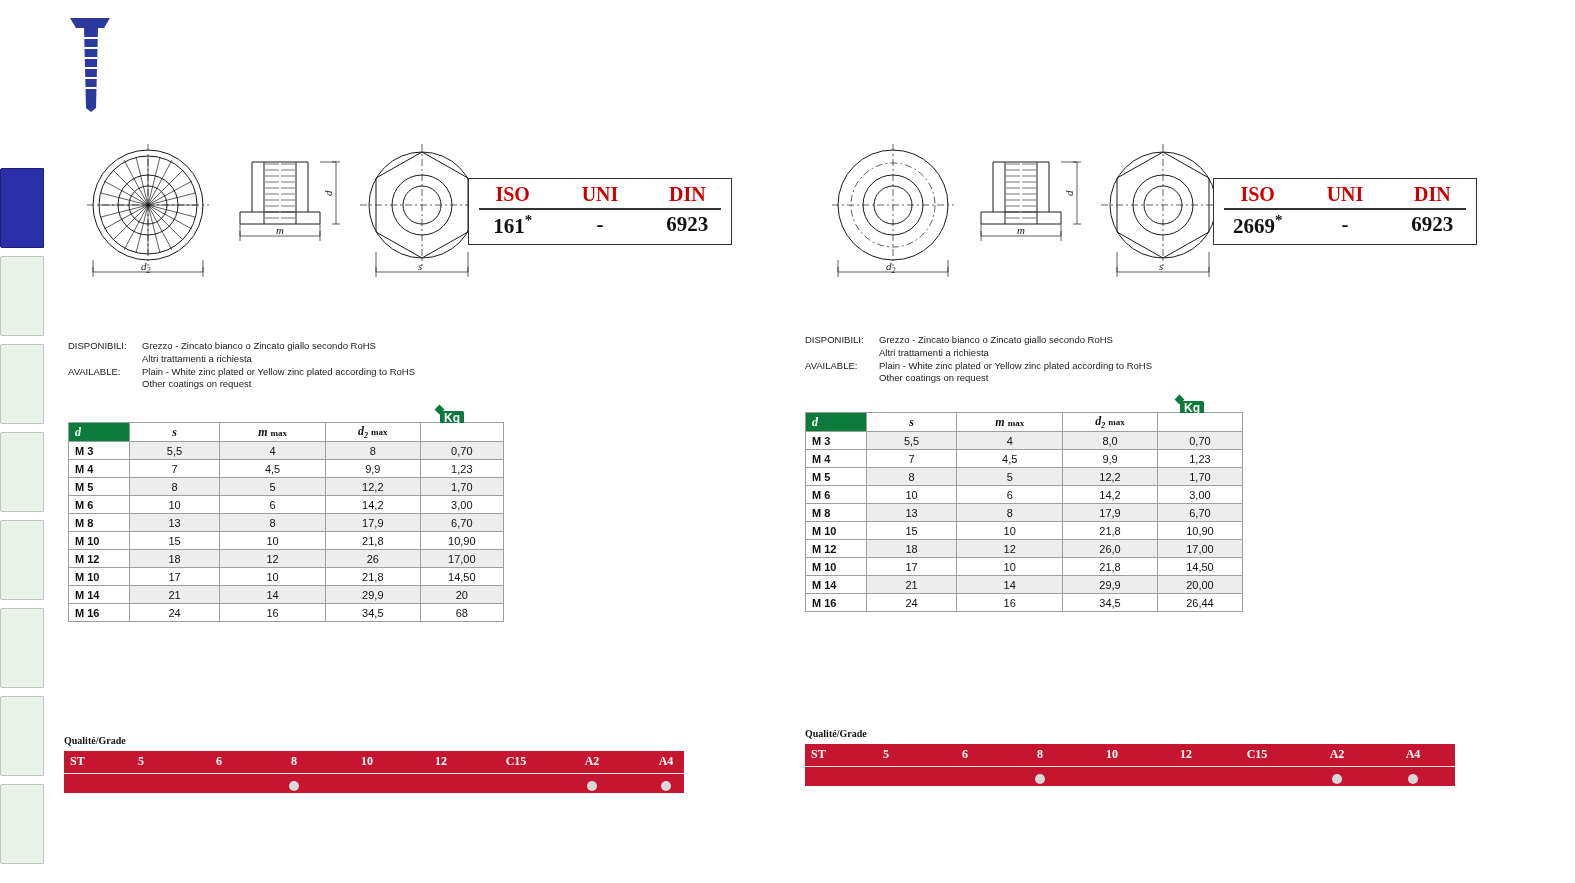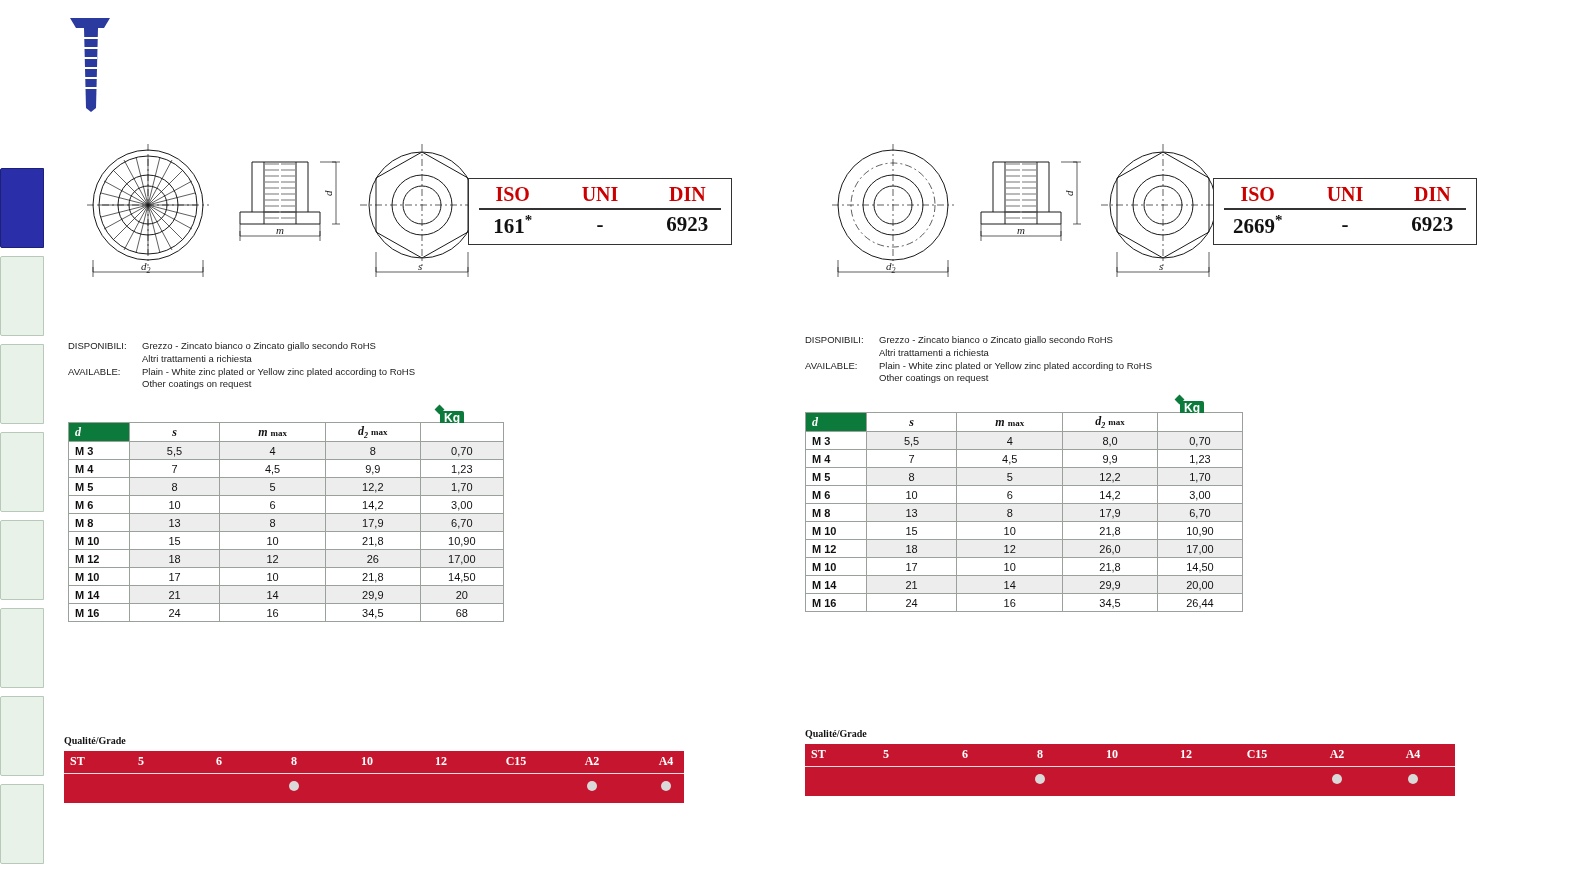--- a/index.html
+++ b/index.html
@@ -50,21 +50,21 @@
   .dt td.dname{font-weight:bold;text-align:left;padding-left:6px;background:#fff;}
   .dt tbody tr:nth-child(odd) td{background:#ededed;}
   .dt tbody tr:nth-child(even) td{background:#ffffff;}
   .dt tbody tr td.dname{background:#ffffff;}
   .sub{font-size:8px;vertical-align:sub;}
   .kgbadge{display:inline-block;background:#0b7a3b;color:#fff;font-weight:bold;font-size:12px;padding:0 4px;border-radius:2px;position:relative;}
   .kgbadge:after{content:"";position:absolute;left:-4px;top:-5px;width:7px;height:7px;background:#0b7a3b;transform:rotate(45deg);}
 
   
   .gradeTitle{font-family:"Liberation Serif",serif;font-weight:bold;font-size:10px;color:#111;margin-bottom:5px;}
-  .gradebar{position:relative;height:52px;background:#c6162f;}
+  .gradebar{position:relative;height:42px;background:#c6162f;}
   .gradebar .lbl{position:absolute;top:3px;font-family:"Liberation Serif",serif;font-weight:bold;font-size:12px;color:#fff;transform:translateX(-50%);}
   .gradebar .lbl.first{transform:none;left:6px;}
   .gradebar .rule{position:absolute;left:0;right:0;top:22px;height:1px;background:#fff;opacity:.85;}
   .gradebar .dot{position:absolute;top:30px;width:10px;height:10px;border-radius:50%;background:#d9d9d9;transform:translateX(-50%);}
 </style>
 </head>
 <body>
 
 <div class="logo">
   <svg class="screw" width="60" height="96" viewBox="0 0 60 96">

